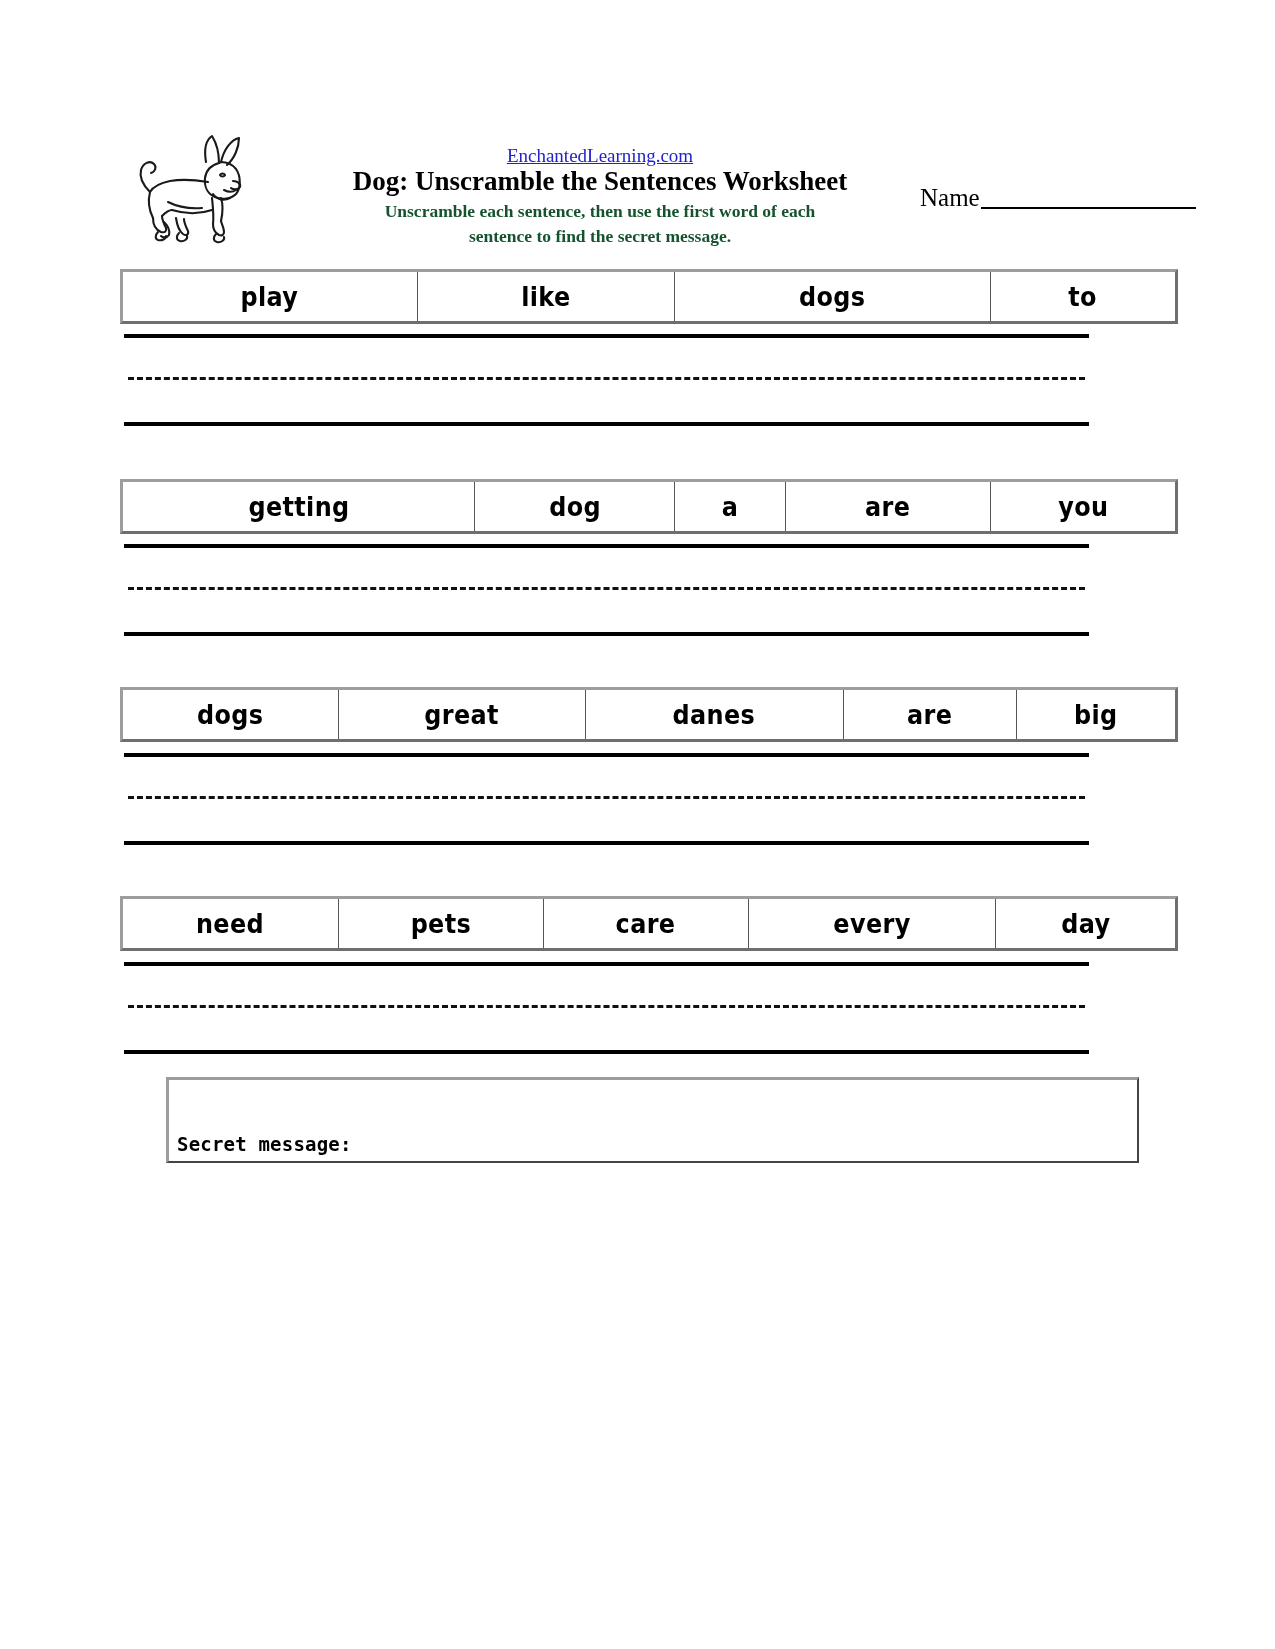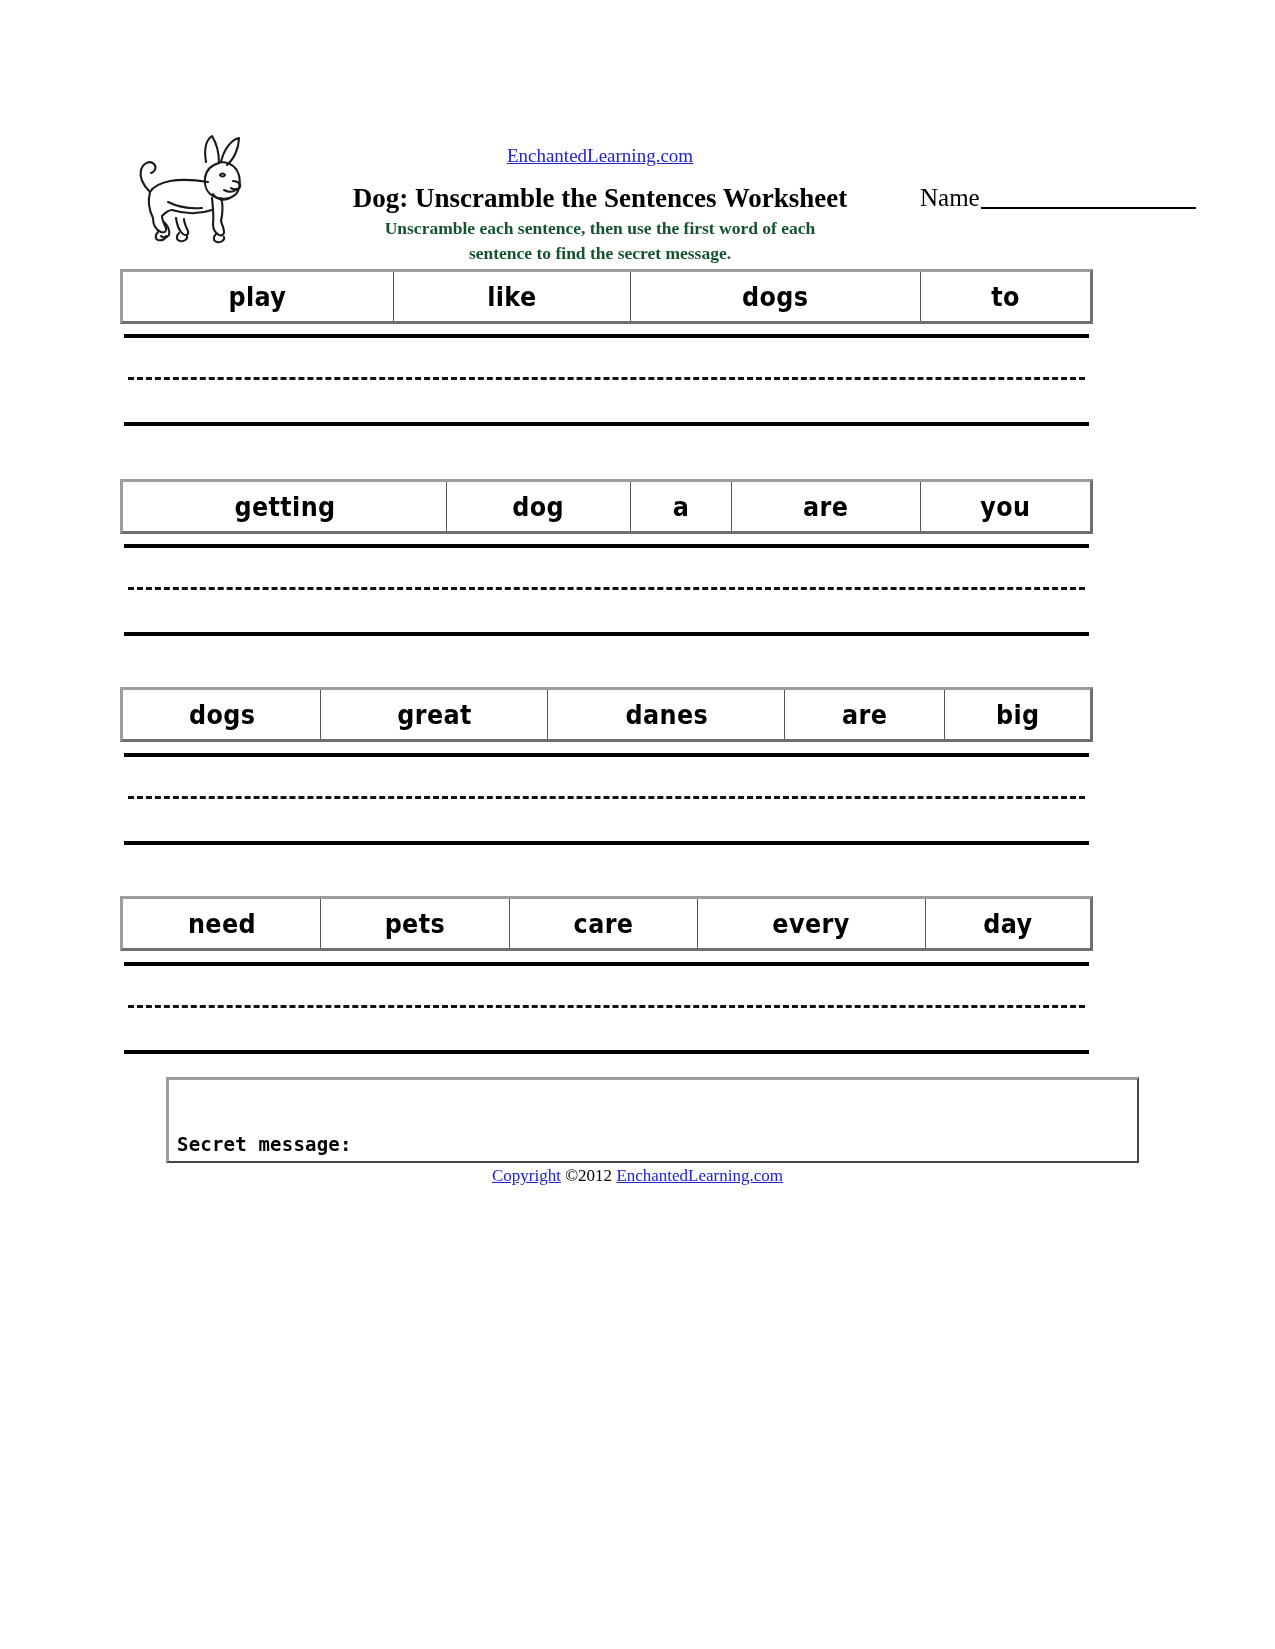--- a/index.html
+++ b/index.html
@@ -11,32 +11,32 @@
   
   .header{position:absolute;left:120px;top:108px;width:975px;height:132px;}
 
   .dog-art{position:absolute;left:0px;top:8px;width:145px;height:118px;}
 
   .title-block{position:absolute;left:160px;top:22px;width:640px;text-align:center;}
   .site-link{font-family:"Liberation Serif",serif;font-size:19px;color:#2222cc;
              text-decoration:underline;display:block;line-height:1.05;}
   .worksheet-title{font-family:"Liberation Serif",serif;font-weight:bold;
              font-size:27px;color:#000;line-height:1.18;white-space:nowrap;
-             margin-top:17px;}
+             margin-top:0;}
   .instr{font-family:"Liberation Serif",serif;font-weight:bold;font-size:17.5px;
          color:#14532d;line-height:1.32;margin-top:2px;}
 
   .name-block{position:absolute;left:800px;top:60px;width:295px;
               font-family:"Liberation Serif",serif;font-size:25px;color:#000;
               white-space:nowrap;}
   .name-rule{display:inline-block;width:215px;border-bottom:2px solid #000;
              height:20px;vertical-align:-3px;margin-left:1px;}
 
   
-  .wordrow{position:absolute;left:120px;width:973px;height:55px;
+  .wordrow{position:absolute;left:120px;width:1058px;height:55px;
            display:flex;box-sizing:border-box;
            border-top:3px solid #9d9d9d;border-left:3px solid #9d9d9d;
            border-right:3px solid #6f6f6f;border-bottom:3px solid #6f6f6f;
            background:#ffffff;}
   .wcell{box-sizing:border-box;border-right:1.5px solid #555;
          display:flex;align-items:center;justify-content:center;
          background:#fff;overflow:hidden;}
   .wcell:last-child{border-right:none;}
   .wcell span{font-family:"DejaVu Sans",sans-serif;font-weight:bold;
               font-size:26px;color:#000;letter-spacing:.4px;
@@ -214,17 +214,14 @@
         <div class="wl-top"></div>
         <div class="wl-mid"></div>
         <div class="wl-bot"></div>
       </div>
     </div>
 
   <div class="secretbox">
     <div class="secret-label">Secret message:</div>
   </div>
 
-  <div class="footer">
-    <a href="#">Copyright</a><span> ©2012 </span><a href="#">EnchantedLearning.com</a>
-  </div>
 
 </div>
 
 </body></html>

